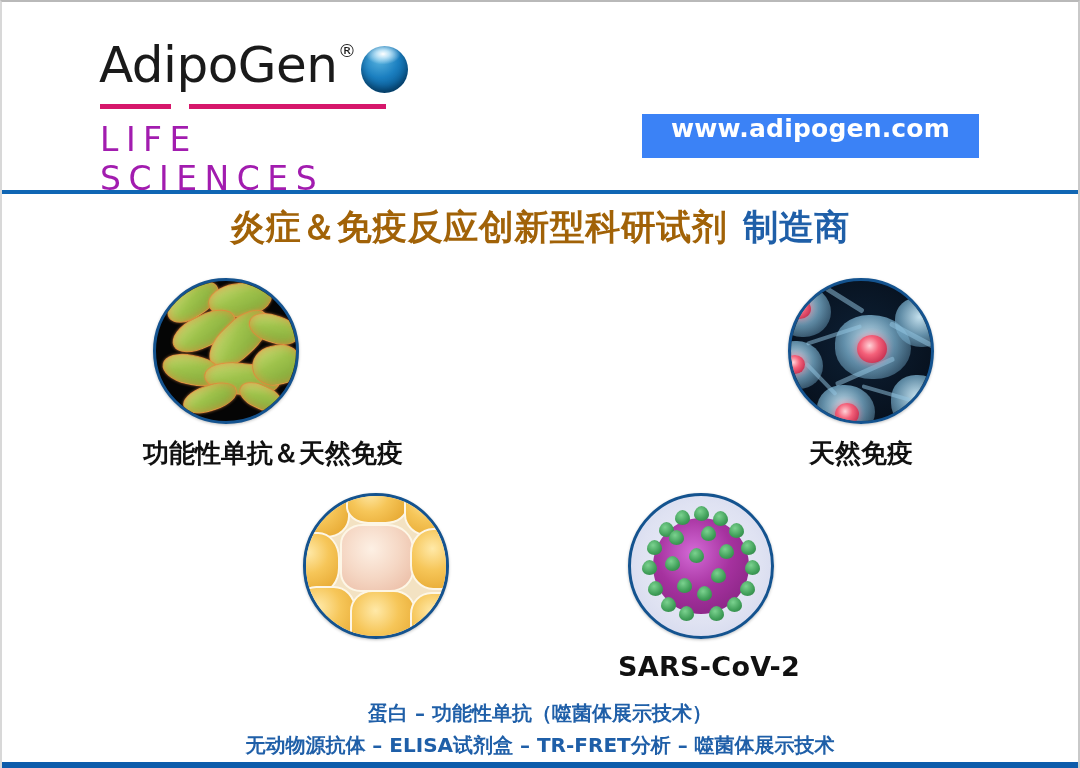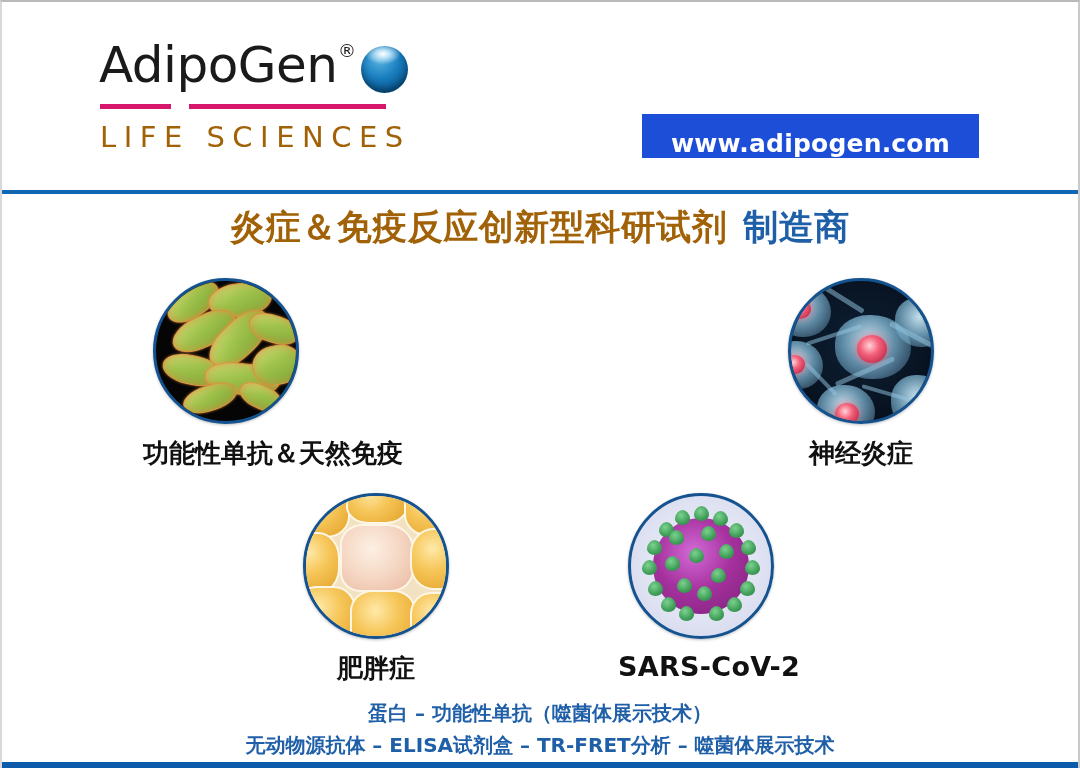--- a/index.html
+++ b/index.html
@@ -85,36 +85,36 @@
   }
   #pink-bar-right {
     left: 90px;
     top: 66px;
     width: 197px;
   }
   #logo-tagline {
     position: absolute;
     left: 1px;
     top: 82px;
-    font-size: 29px;
+    font-size: 33px;
     letter-spacing: 7.5px;
-    color: #a16207;
+    color: #a21caf;
     font-family: "DejaVu Sans", sans-serif;
     font-weight: 400;
   }
 
   #url-banner {
     position: absolute;
     left: 640px;
     top: 112px;
     width: 337px;
     height: 44px;
-    background: #1d4ed8;
+    background: #3b82f6;
     display: flex;
-    align-items: flex-end;
+    align-items: flex-start;
     justify-content: center;
   }
   #url-banner-text {
     color: #ffffff;
     font-size: 25px;
     font-weight: bold;
     letter-spacing: 0.2px;
     font-family: "DejaVu Sans", sans-serif;
   }
 
@@ -345,36 +345,35 @@
       <div class="fiber" style="left:14px; top:52px;  width:58px; height:4px; transform:rotate(-18deg);"></div>
       <div class="fiber" style="left:96px; top:52px;  width:52px; height:5px; transform:rotate(28deg);"></div>
       <div class="fiber" style="left:42px; top:88px;  width:64px; height:5px; transform:rotate(-24deg);"></div>
       <div class="fiber" style="left:70px; top:110px; width:50px; height:4px; transform:rotate(16deg);"></div>
       <div class="fiber" style="left:8px;  top:96px;  width:44px; height:4px; transform:rotate(46deg);"></div>
       <div class="nucleus" style="left:-2px; top:18px; width:22px; height:20px;"></div>
       <div class="nucleus" style="left:66px; top:54px; width:30px; height:28px;"></div>
       <div class="nucleus" style="left:-6px; top:74px; width:20px; height:19px;"></div>
       <div class="nucleus" style="left:44px; top:122px;width:24px; height:22px;"></div>
     </div>
-    <div class="circle-label">神经炎症</div>
+    <div class="circle-label">天然免疫</div>
   </div>
 
   <div class="circle-item" style="left:291px; top:491px; width:166px;">
     <div class="circle-img" id="img-adipo">
       <div class="fatcell pale" style="left:34px; top:28px; width:74px; height:68px; border-radius:30% 36% 32% 28%;"></div>
       <div class="fatcell" style="left:-14px; top:-12px; width:58px; height:54px; border-radius:40%;"></div>
       <div class="fatcell" style="left:40px; top:-20px; width:62px; height:48px; border-radius:36%;"></div>
       <div class="fatcell" style="left:98px; top:-16px; width:60px; height:56px; border-radius:38%;"></div>
       <div class="fatcell" style="left:-18px; top:36px; width:52px; height:62px; border-radius:42%;"></div>
       <div class="fatcell" style="left:104px; top:32px; width:58px; height:62px; border-radius:40%;"></div>
       <div class="fatcell" style="left:-12px; top:90px; width:62px; height:64px; border-radius:36%;"></div>
       <div class="fatcell" style="left:44px; top:94px; width:66px; height:62px; border-radius:34%;"></div>
       <div class="fatcell" style="left:104px; top:96px; width:56px; height:58px; border-radius:38%;"></div>
     </div>
-    <div class="circle-label">肥胖症</div>
   </div>
 
   <div class="circle-item" style="left:616px; top:491px; width:166px;">
     <div class="circle-img" id="img-virus">
       <div id="virion"></div>
       <div class="spike" style="left:63px; top:10px;"></div>
       <div class="spike" style="left:44px; top:14px;"></div>
       <div class="spike" style="left:82px; top:15px;"></div>
       <div class="spike" style="left:28px; top:26px;"></div>
       <div class="spike" style="left:98px; top:27px;"></div>

